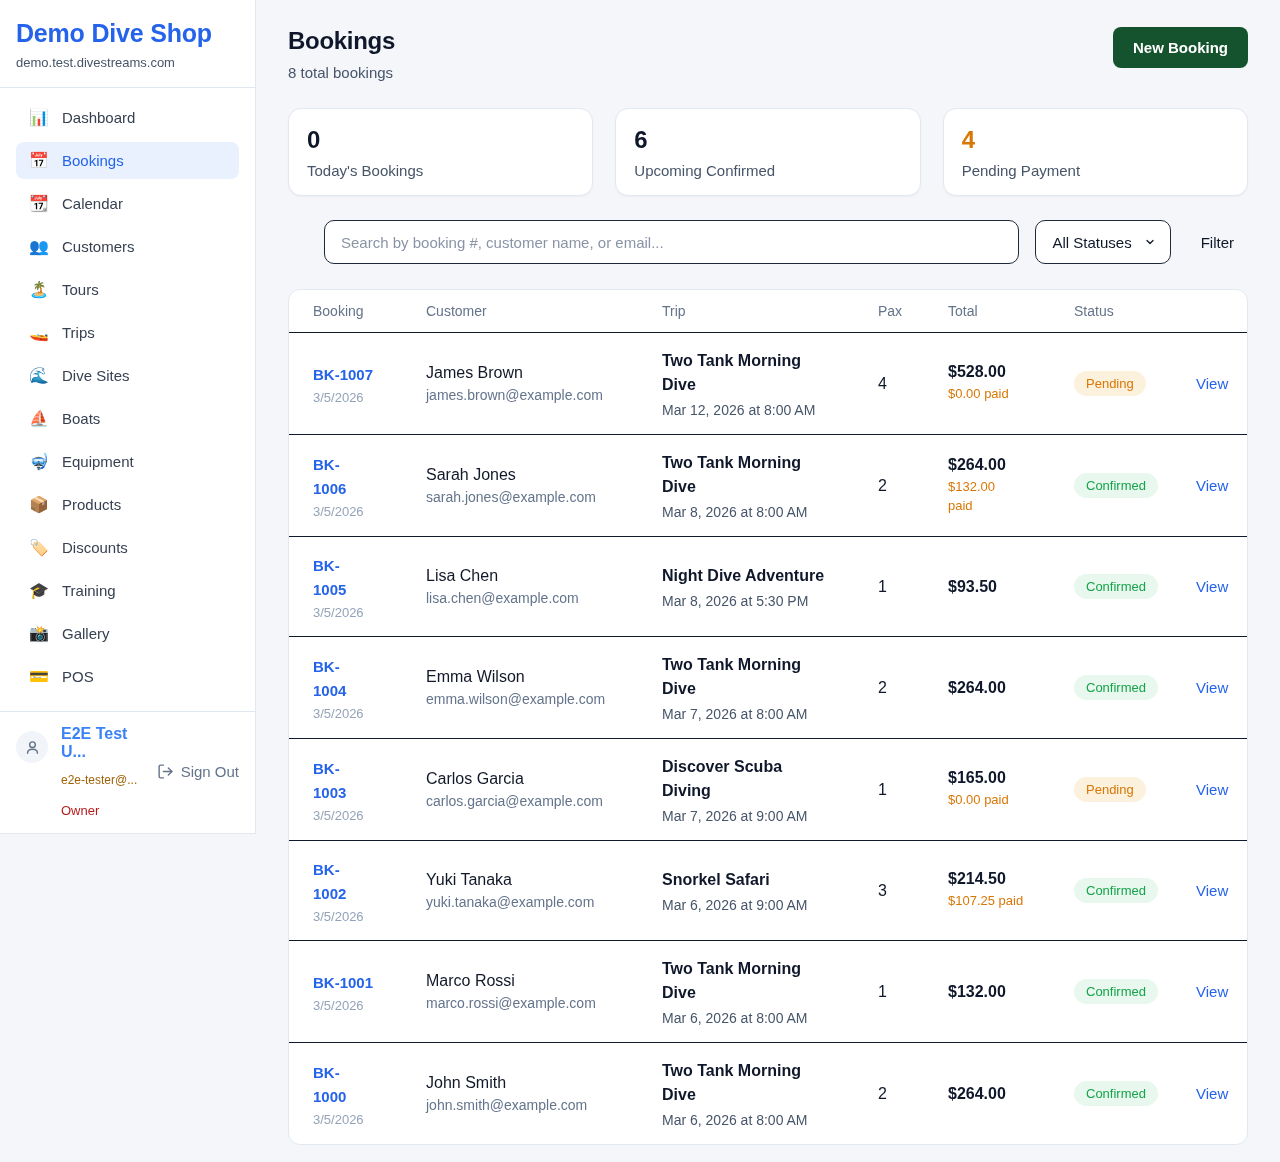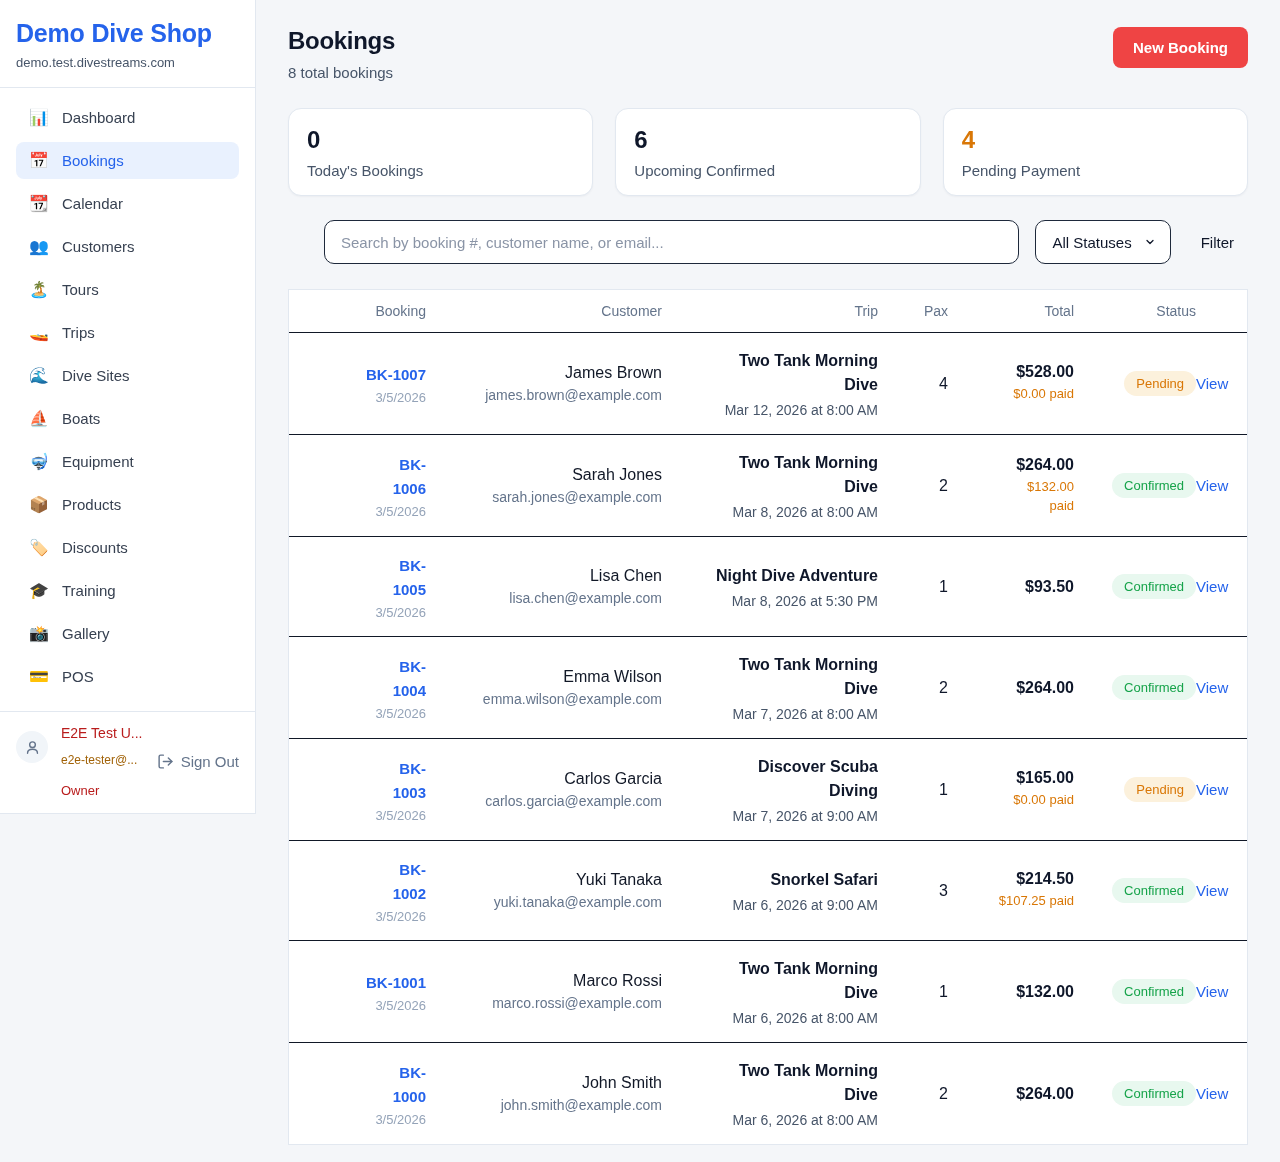--- a/index.html
+++ b/index.html
@@ -34,37 +34,37 @@
     border-top:1px solid #E2E8F0;
     padding:13px 16px 15px;
     display:flex; align-items:flex-start; gap:13px;
   }
   .avatar {
     width:32px; height:32px; flex:0 0 32px; border-radius:50%;
     background:#F1F5F9; display:flex; align-items:center; justify-content:center;
     margin-top:6px;
   }
   .user-meta { flex:1 1 auto; min-width:0; }
-  .user-name { font-weight:400; font-size:14px; color:#b91c1c; }
+  .user-name { font-weight:700; font-size:16px; color:#3b82f6; }
   .user-email { font-size:12px; color:#a16207; margin-top:12px; }
   .user-role { font-size:13px; color:#b91c1c; margin-top:16px; }
   .signout {
     display:flex; align-items:center; gap:7px;
     background:none; border:none; cursor:pointer;
     color:#64748B; font-size:15px; font-family:inherit;
     align-self:center; white-space:nowrap;
   }
 
   
   .main { flex:1 1 auto; padding:27px 32px 34px; min-width:0; }
   .main-header { display:flex; justify-content:space-between; align-items:flex-start; }
   .page-title { font-size:24px; font-weight:700; color:#0F172A; letter-spacing:-0.3px; }
   .page-subtitle { font-size:15px; color:#475569; margin-top:9px; }
   .btn-primary {
-    background:#ef4444; color:#FFFFFF;
+    background:#14532d; color:#FFFFFF;
     font-size:15px; font-weight:600; font-family:inherit;
     border:none; border-radius:8px; padding:12px 20px; cursor:pointer;
   }
 
   .stats { display:flex; gap:22px; margin-top:27px; }
   .stat-card {
     flex:1; background:#FFFFFF;
     border:1px solid #E2E8F0; border-radius:13px;
     padding:17px 18px 16px;
     box-shadow:0 1px 2px rgba(15,23,42,0.04);
@@ -88,21 +88,21 @@
     padding:0 14px 0 16px; font-size:15px; color:#0F172A; cursor:pointer;
   }
   .filter-btn {
     background:none; border:none; cursor:pointer;
     font-size:15px; color:#0F172A; font-family:inherit; padding:0 14px;
   }
 
   
   .table-card {
     margin-top:25px; background:#FFFFFF;
-    border:1px solid #E2E8F0; border-radius:0; overflow:hidden;text-align:right;
+    border:1px solid #E2E8F0; border-radius:12px; overflow:hidden;
   }
   .trow {
     display:grid;
     grid-template-columns:113px 236px 216px 70px 126px 122px 1fr;
     padding:0 24px; align-items:center;
   }
   .thead {
     height:43px; align-content:center;
     color:#64748B; font-size:14px; font-weight:500;
     border-bottom:1px solid #111827;

